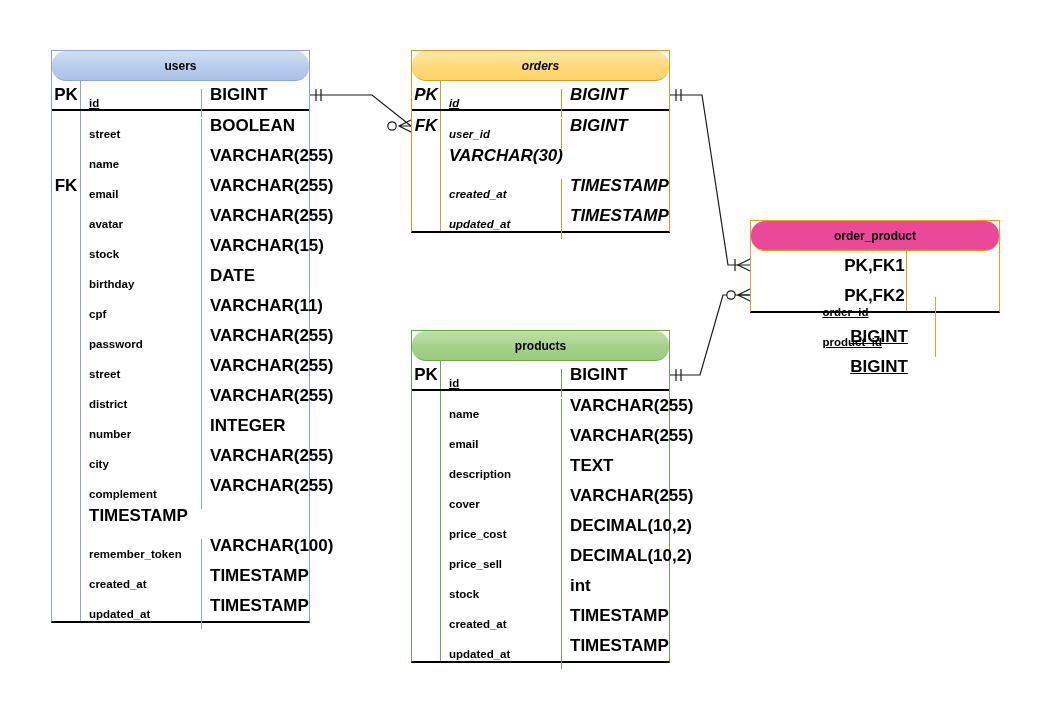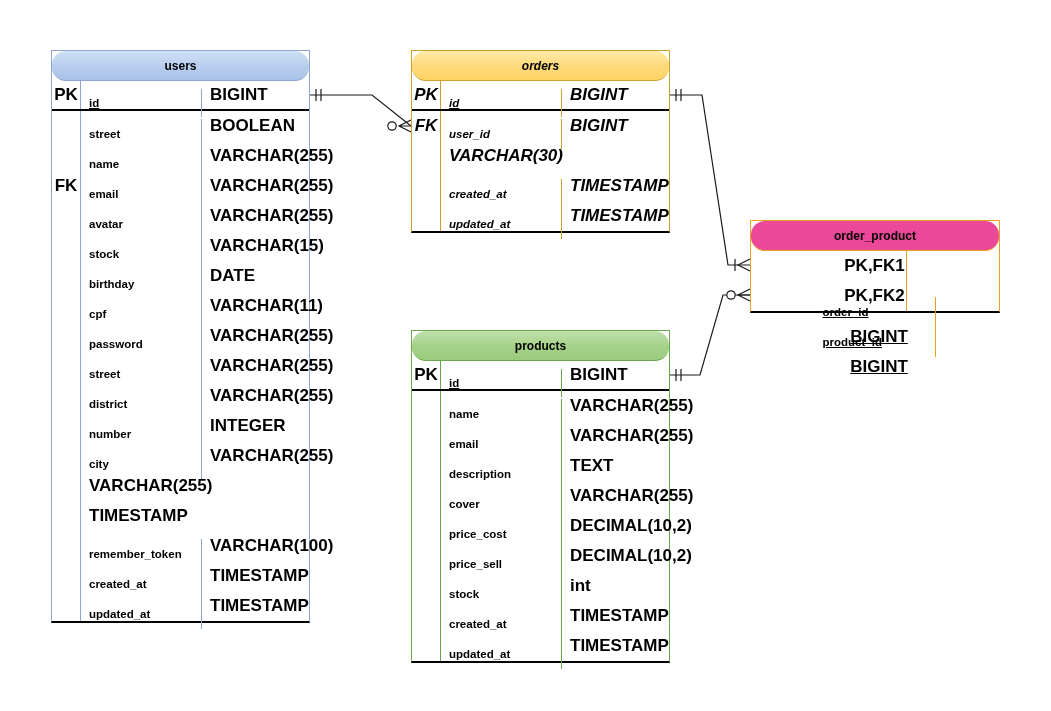--- a/index.html
+++ b/index.html
@@ -272,20 +272,21 @@
       <div class="name-cell">number</div>
       <div class="type-cell">INTEGER</div>
     </div>
     <div class="attr-row">
       <div class="key-cell"></div>
       <div class="name-cell">city</div>
       <div class="type-cell">VARCHAR(255)</div>
     </div>
     <div class="attr-row">
       <div class="key-cell"></div>
+      <div class="name-cell">complement</div>
       <div class="type-cell">VARCHAR(255)</div>
     </div>
     <div class="attr-row">
       <div class="key-cell"></div>
       <div class="type-cell">TIMESTAMP</div>
     </div>
     <div class="attr-row">
       <div class="key-cell"></div>
       <div class="name-cell">remember_token</div>
       <div class="type-cell">VARCHAR(100)</div>

